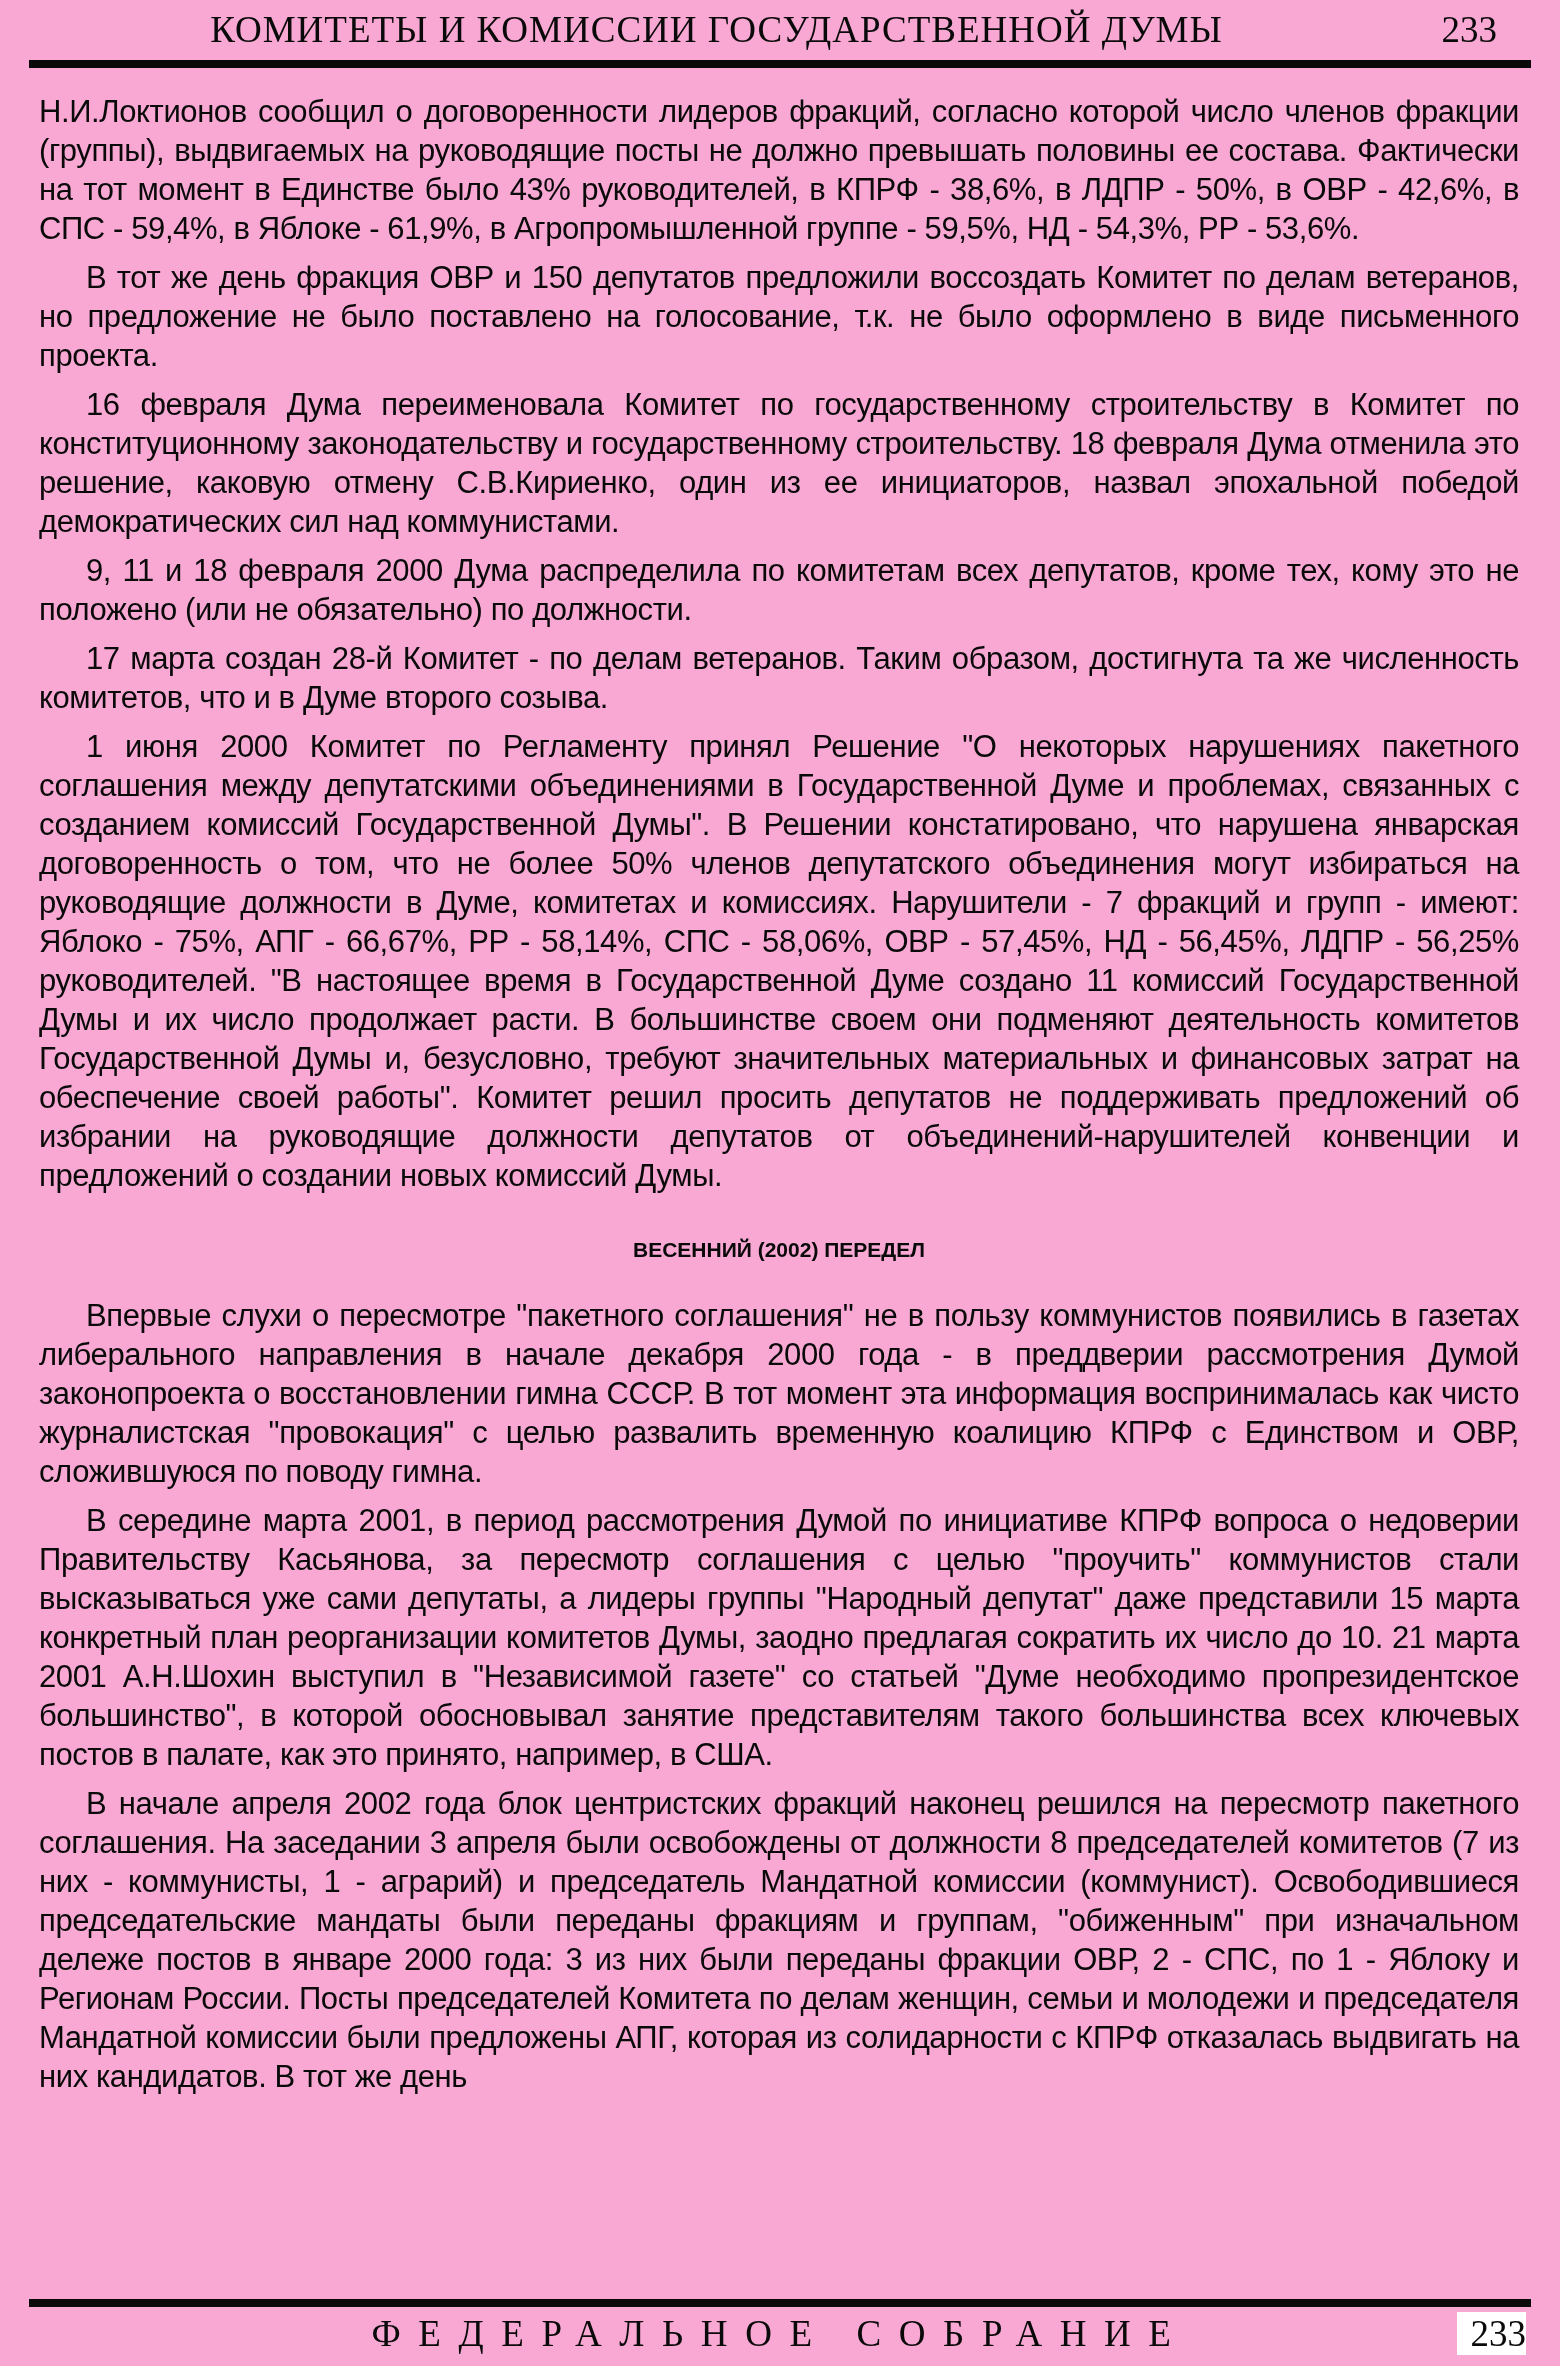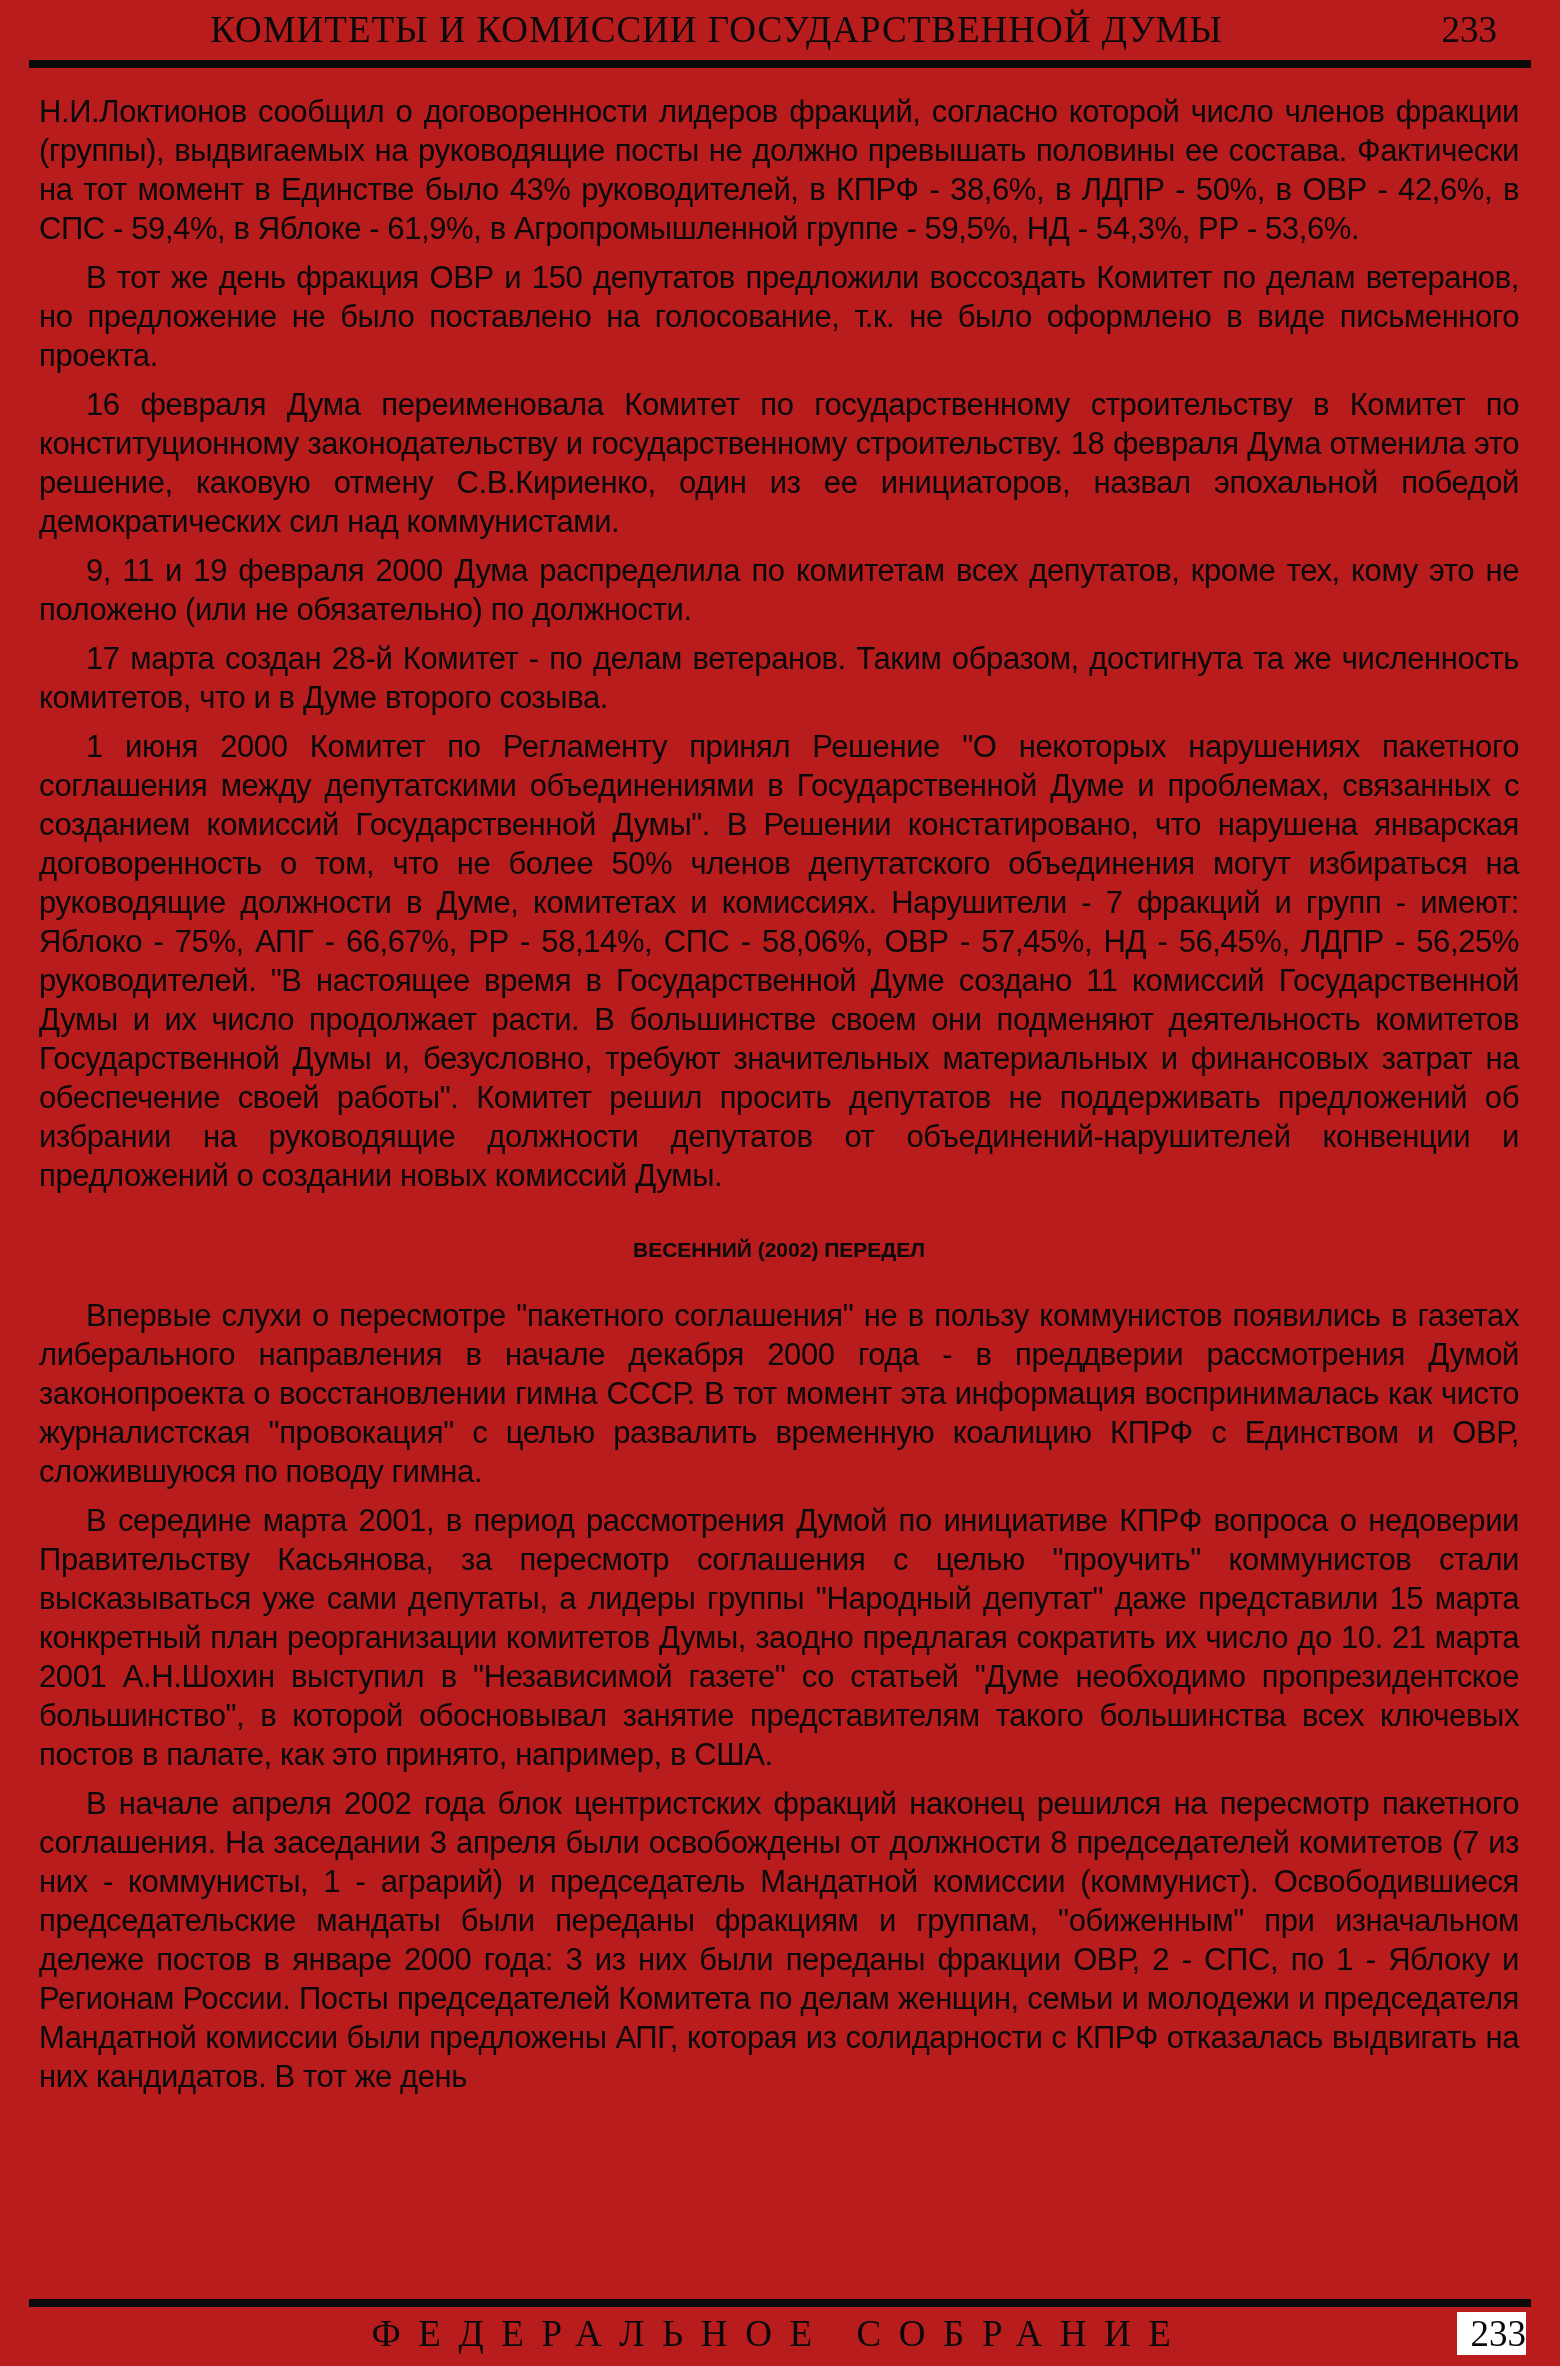--- a/index.html
+++ b/index.html
@@ -4,21 +4,21 @@
 <style>
   html, body {
     margin: 0;
     padding: 0;
     background: #ffffff;
   }
   .page {
     position: relative;
     width: 1560px;
     height: 2367px;
-    background: #b91c1c;
+    background: #f9a8d4;
     color: #0a0a0a;
     overflow: hidden;
     font-family: "Liberation Sans", sans-serif;
   }
   
   .page-header {
     position: absolute;
     top: 7.8px;
     left: 29px;
     right: 29px;
@@ -122,21 +122,21 @@
     <span class="header-page-number">233</span>
   </header>
 
   <div class="rule rule-top"></div>
 
   <main class="body-text">
     <div>
         <p class="no-indent">Н.И.Локтионов сообщил о договоренности лидеров фракций, согласно которой число членов фракции (группы), выдвигаемых на руководящие посты не должно превышать половины ее состава. Фактически на тот момент в Единстве было 43% руководителей, в КПРФ - 38,6%, в ЛДПР - 50%, в ОВР - 42,6%, в СПС - 59,4%, в Яблоке - 61,9%, в Агропромышленной группе - 59,5%, НД - 54,3%, РР - 53,6%.</p>
         <p>В тот же день фракция ОВР и 150 депутатов предложили воссоздать Комитет по делам ветеранов, но предложение не было поставлено на голосование, т.к. не было оформлено в виде письменного проекта.</p>
         <p>16 февраля Дума переименовала Комитет по государственному строительству в Комитет по конституционному законодательству и государственному строительству. 18 февраля Дума отменила это решение, каковую отмену С.В.Кириенко, один из ее инициаторов, назвал эпохальной победой демократических сил над коммунистами.</p>
-        <p>9, 11 и 19 февраля 2000 Дума распределила по комитетам всех депутатов, кроме тех, кому это не положено (или не обязательно) по должности.</p>
+        <p>9, 11 и 18 февраля 2000 Дума распределила по комитетам всех депутатов, кроме тех, кому это не положено (или не обязательно) по должности.</p>
         <p>17 марта создан 28-й Комитет - по делам ветеранов. Таким образом, достигнута та же численность комитетов, что и в Думе второго созыва.</p>
         <p>1 июня 2000 Комитет по Регламенту принял Решение "О некоторых нарушениях пакетного соглашения между депутатскими объединениями в Государственной Думе и проблемах, связанных с созданием комиссий Государственной Думы". В Решении констатировано, что нарушена январская договоренность о том, что не более 50% членов депутатского объединения могут избираться на руководящие должности в Думе, комитетах и комиссиях. Нарушители - 7 фракций и групп - имеют: Яблоко - 75%, АПГ - 66,67%, РР - 58,14%, СПС - 58,06%, ОВР - 57,45%, НД - 56,45%, ЛДПР - 56,25% руководителей. "В настоящее время в Государственной Думе создано 11 комиссий Государственной Думы и их число продолжает расти. В большинстве своем они подменяют деятельность комитетов Государственной Думы и, безусловно, требуют значительных материальных и финансовых затрат на обеспечение своей работы". Комитет решил просить депутатов не поддерживать предложений об избрании на руководящие должности депутатов от объединений-нарушителей конвенции и предложений о создании новых комиссий Думы.</p>
       </div>
 
     <h2 class="section-heading">ВЕСЕННИЙ (2002) ПЕРЕДЕЛ</h2>
 
     <div>
         <p>Впервые слухи о пересмотре "пакетного соглашения" не в пользу коммунистов появились в газетах либерального направления в начале декабря 2000 года - в преддверии рассмотрения Думой законопроекта о восстановлении гимна СССР. В тот момент эта информация воспринималась как чисто журналистская "провокация" с целью развалить временную коалицию КПРФ с Единством и ОВР, сложившуюся по поводу гимна.</p>
         <p>В середине марта 2001, в период рассмотрения Думой по инициативе КПРФ вопроса о недоверии Правительству Касьянова, за пересмотр соглашения с целью "проучить" коммунистов стали высказываться уже сами депутаты, а лидеры группы "Народный депутат" даже представили 15 марта конкретный план реорганизации комитетов Думы, заодно предлагая сократить их число до 10. 21 марта 2001 А.Н.Шохин выступил в "Независимой газете" со статьей "Думе необходимо пропрезидентское большинство", в которой обосновывал занятие представителям такого большинства всех ключевых постов в палате, как это принято, например, в США.</p>
         <p>В начале апреля 2002 года блок центристских фракций наконец решился на пересмотр пакетного соглашения. На заседании 3 апреля были освобождены от должности 8 председателей комитетов (7 из них - коммунисты, 1 - аграрий) и председатель Мандатной комиссии (коммунист). Освободившиеся председательские мандаты были переданы фракциям и группам, "обиженным" при изначальном дележе постов в январе 2000 года: 3 из них были переданы фракции ОВР, 2 - СПС, по 1 - Яблоку и Регионам России. Посты председателей Комитета по делам женщин, семьи и молодежи и председателя Мандатной комиссии были предложены АПГ, которая из солидарности с КПРФ отказалась выдвигать на них кандидатов. В тот же день</p>

